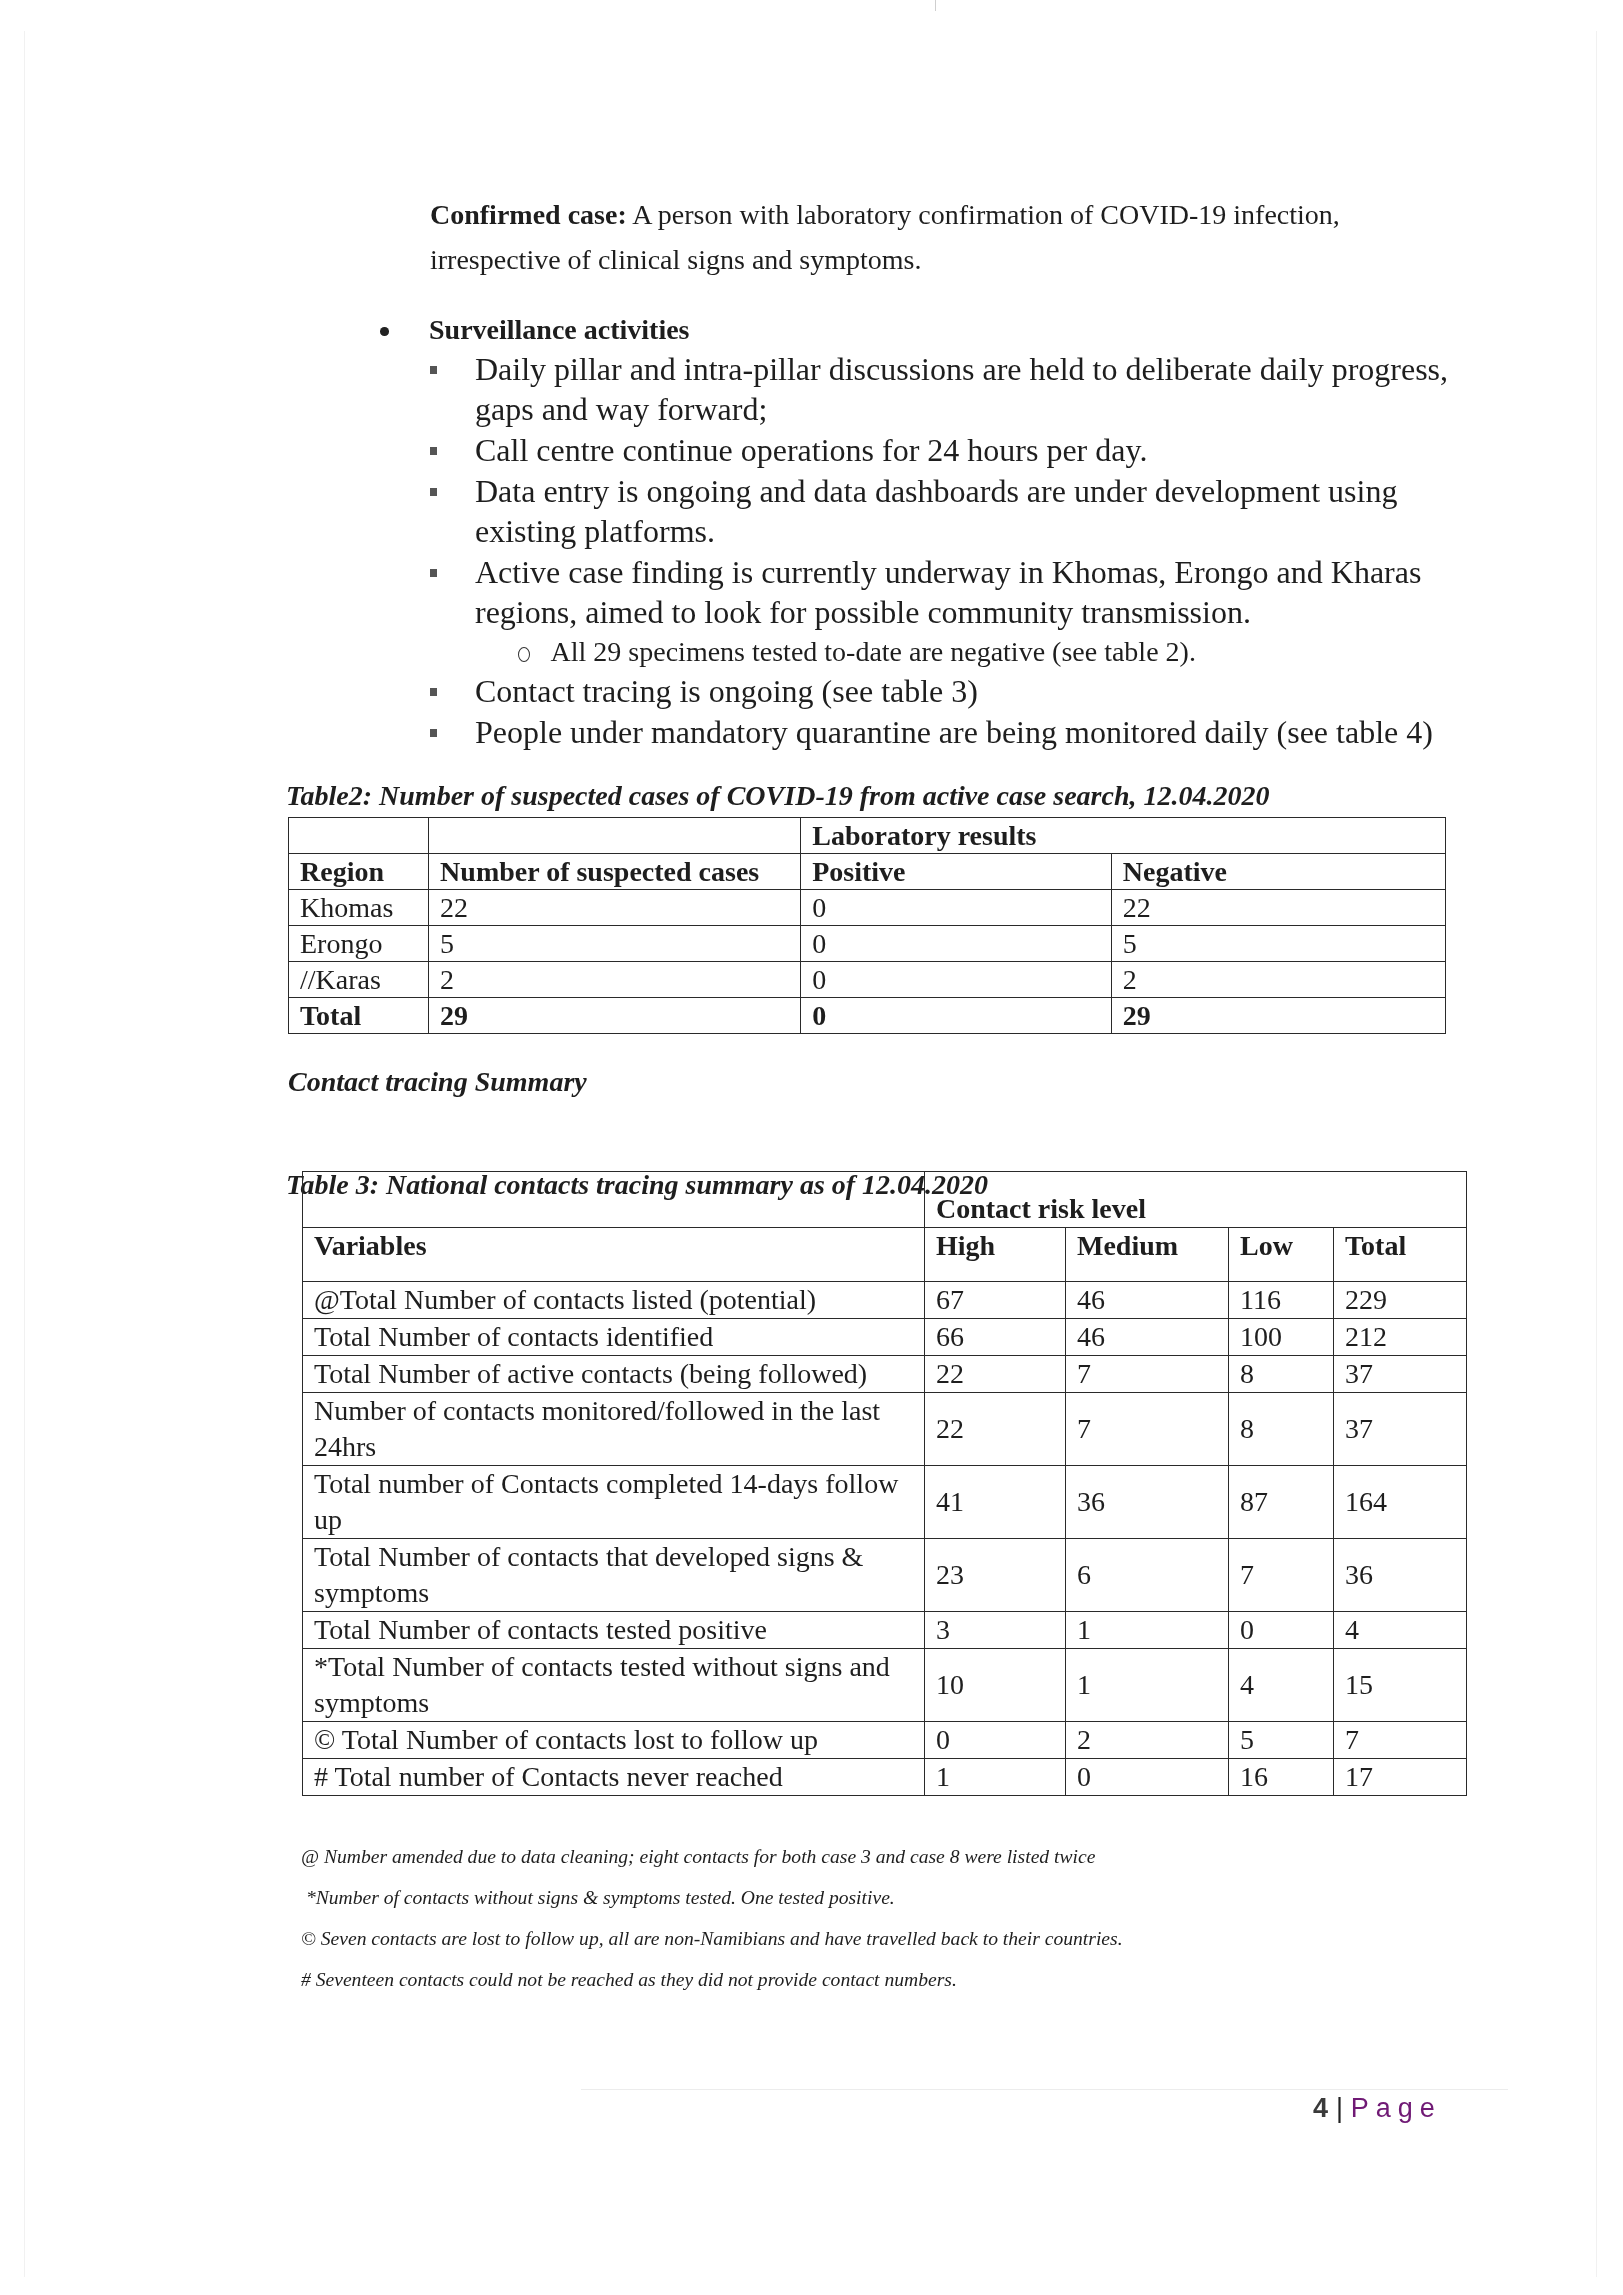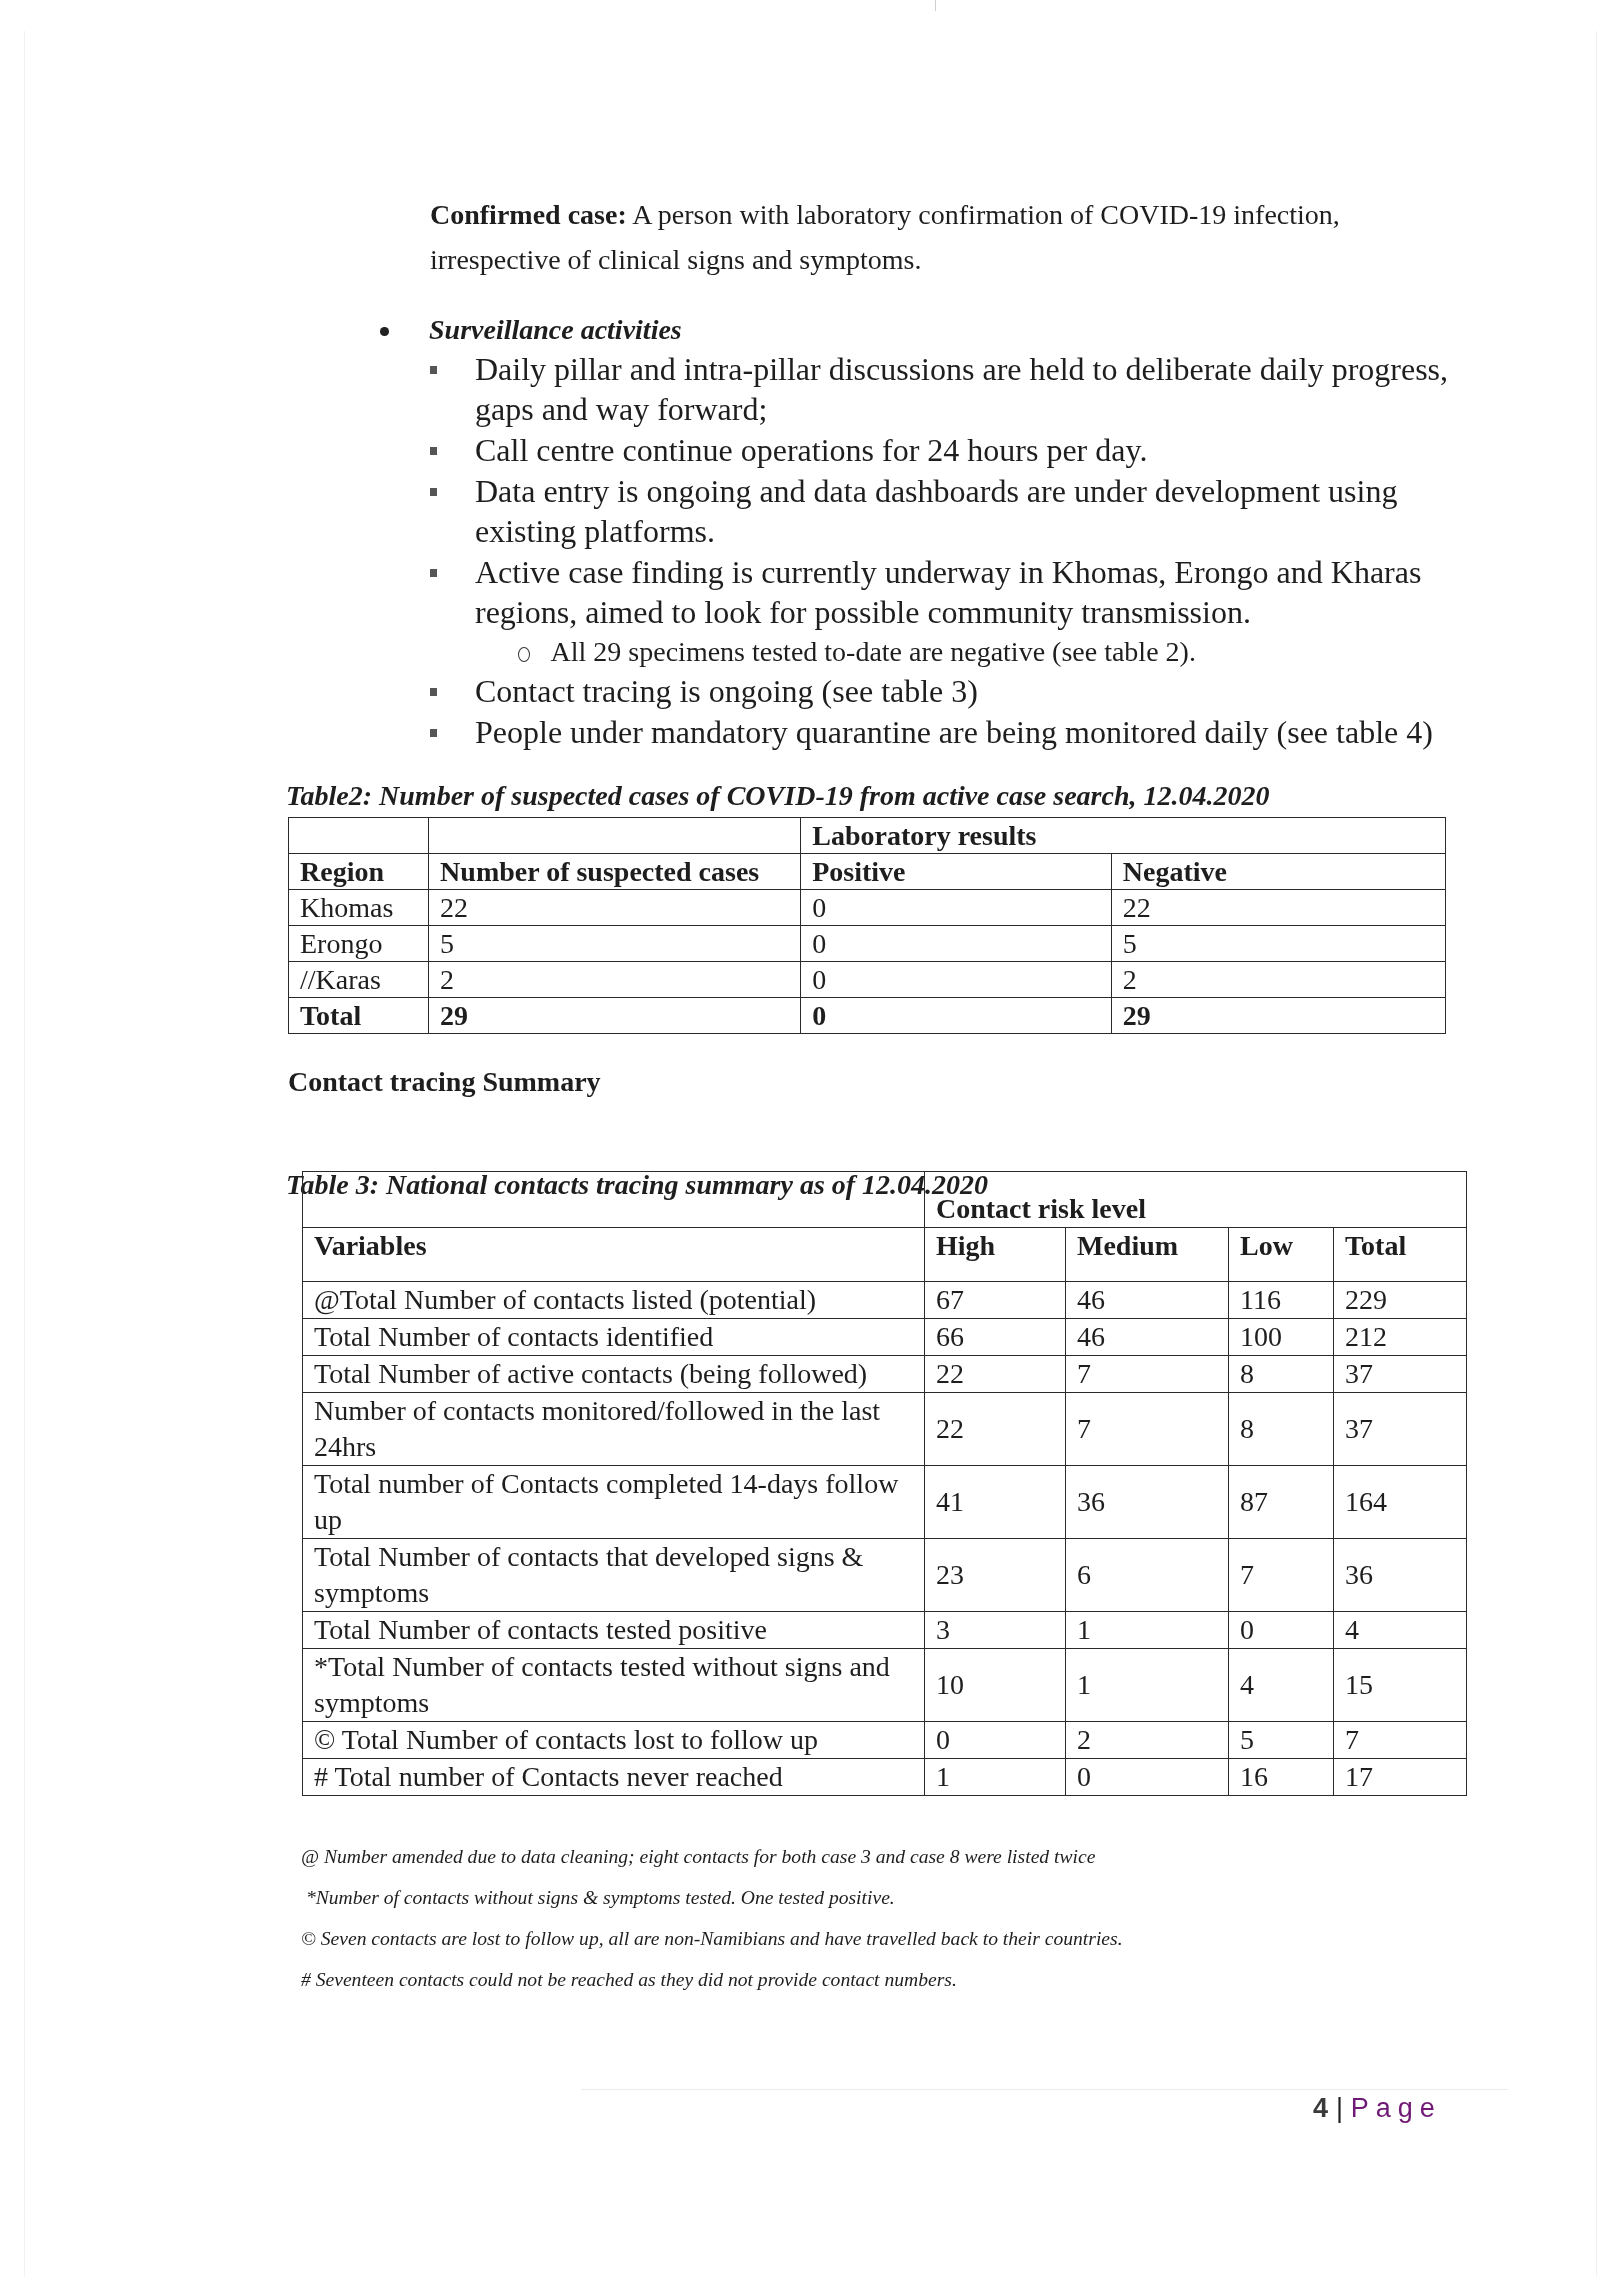--- a/index.html
+++ b/index.html
@@ -9,21 +9,21 @@
   }
   .page-edge { position: absolute; left: 23.6px; top: 31px; width: 1571px; height: 2246px;
     border-left: 0.8px solid #f1f1f1; border-right: 0.8px solid #f1f1f1; }
   .top-tick { position: absolute; left: 935px; top: 0; width: 0.8px; height: 11px; background: #cfcfcf; }
 
   .para { position: absolute; left: 430px; top: 192px; width: 1021px; font-size: 28px; line-height: 45px; }
   .para b { font-weight: bold; }
 
   .bullet-l1 { position: absolute; left: 380px; top: 310px; font-size: 28px; line-height: 39px; }
   .bullet-l1 .dot { position: absolute; left: 0; top: 17.3px; width: 8.6px; height: 8.6px; border-radius: 50%; background: #222; }
-  .bullet-l1 .label { position: absolute; left: 49px; top: 0; font-style: italic; font-weight: bold; white-space: nowrap; }
+  .bullet-l1 .label { position: absolute; left: 49px; top: 0; font-weight: bold; white-space: nowrap; }
 
   .l2 { position: absolute; left: 430px; width: 1037px; font-size: 32px; line-height: 40px; }
   .l2 .sq { position: absolute; left: 0; top: 16.5px; width: 7px; height: 8.6px; background: #555; }
   .l2 .txt { display: block; margin-left: 45px; }
 
   .l3 { position: absolute; left: 518px; font-size: 28px; line-height: 40px; white-space: nowrap; }
   .l3 .circ { display: inline-block; width: 10.2px; height: 13.4px; border: 1.6px solid #333; border-radius: 50%; vertical-align: middle; margin-right: 20.4px; }
 
   .caption { position: absolute; font-size: 28px; font-weight: bold; font-style: italic; white-space: nowrap; }
   .heading { position: absolute; font-size: 28px; font-weight: bold; white-space: nowrap; }
@@ -128,21 +128,21 @@
   </tr>
   <tr class="total">
     <td>Total</td>
         <td>29</td>
     <td>0</td>
         <td>29</td>
   </tr>
 </tbody>
   </table>
 
-<div class="heading" style="left:288px; top:1066px;">Contact tracing Summary</div>
+<div class="heading" style="left:288px; top:1066px;font-style:italic;">Contact tracing Summary</div>
 
 <div class="caption" style="left:286px; top:1139px;margin-top:30px;">Table 3: National contacts tracing summary as of 12.04.2020</div>
 <table class="t3" style="left:302px; top:1171px; width:1165px;">
   <colgroup>
       <col style="width:622px">
       <col style="width:141px">
       <col style="width:163px">
       <col style="width:105px">
       <col style="width:133px">
     </colgroup>

